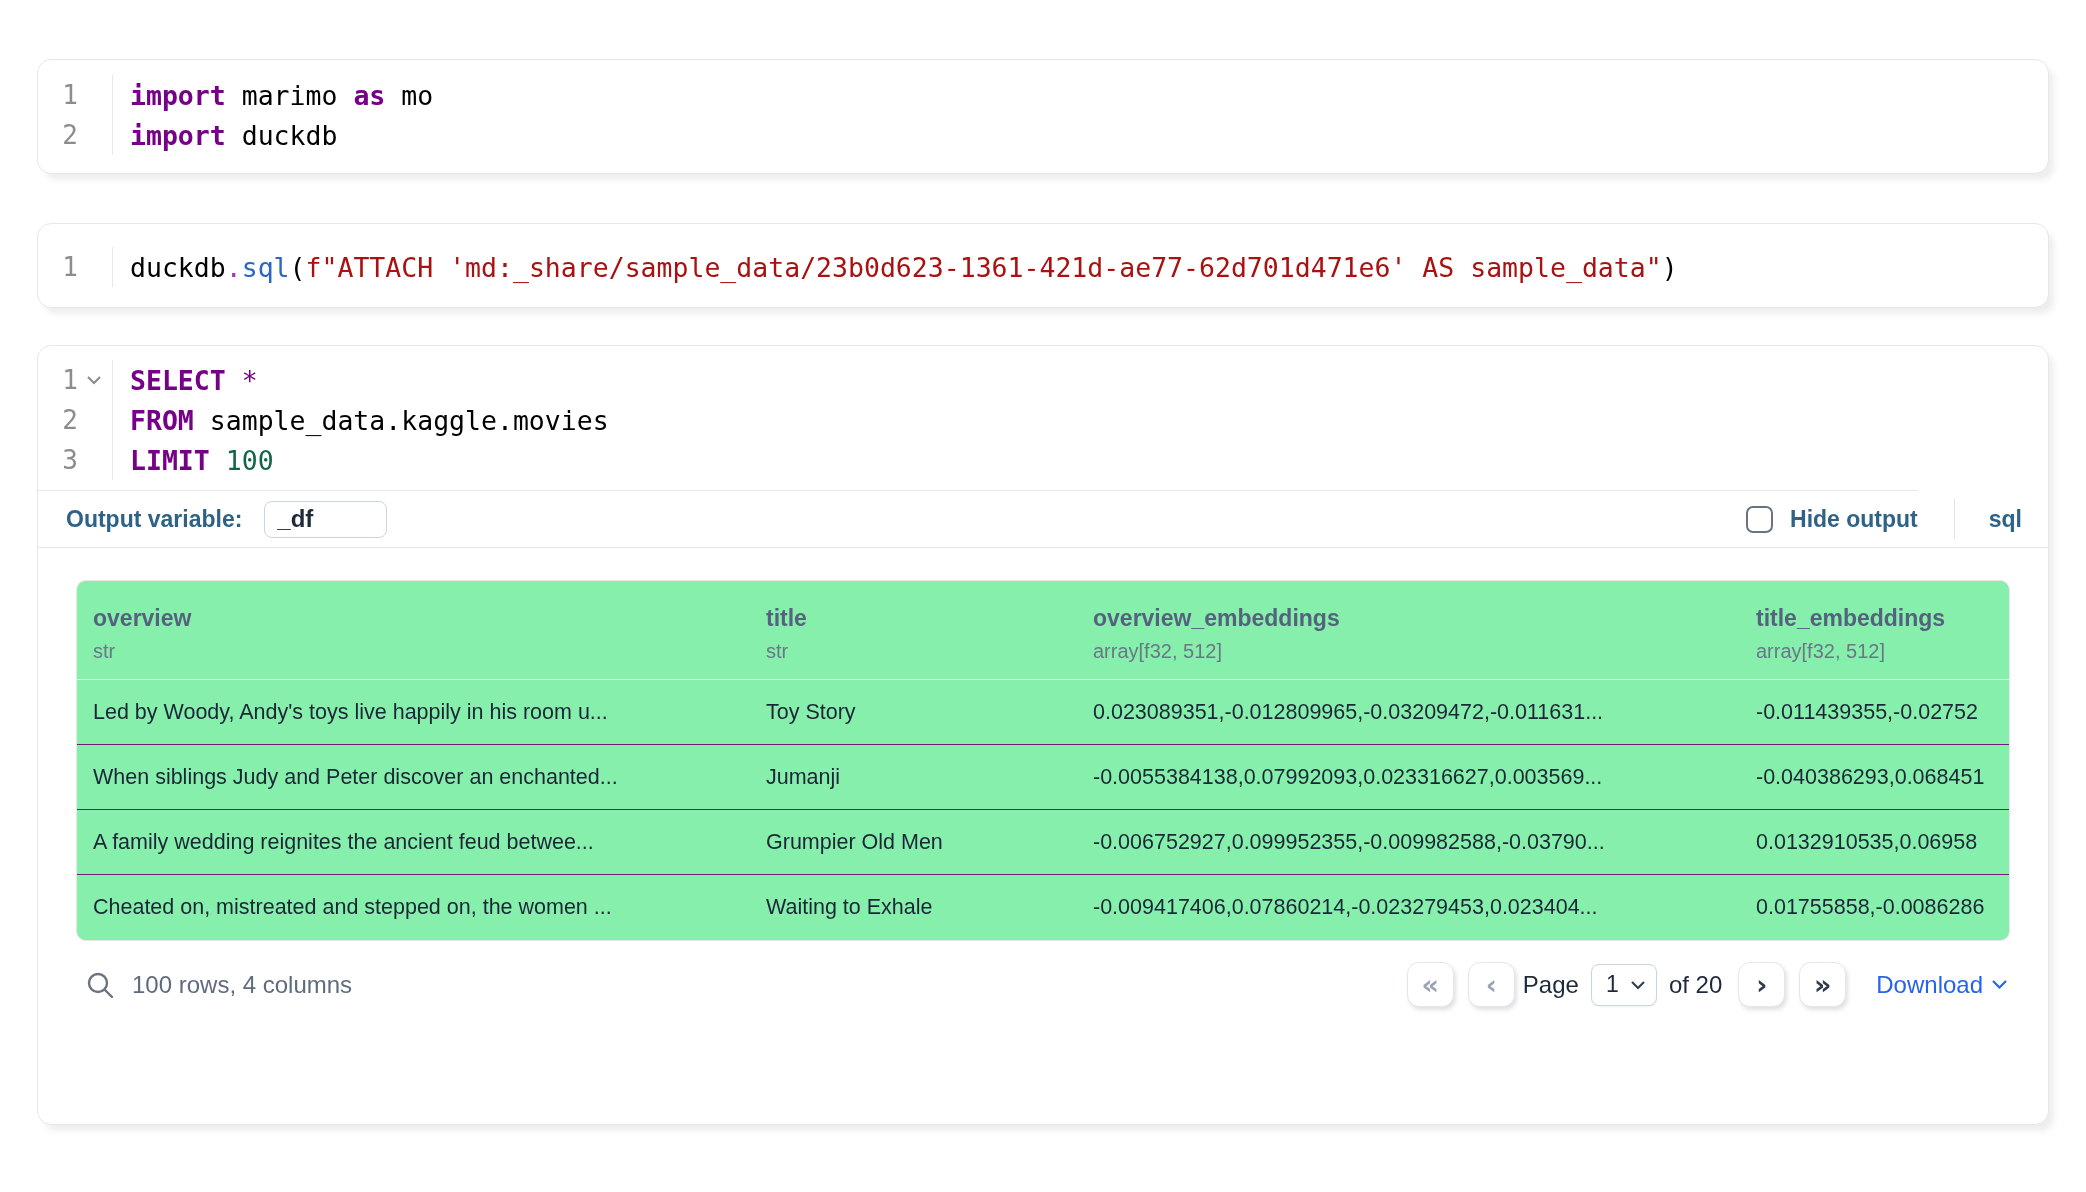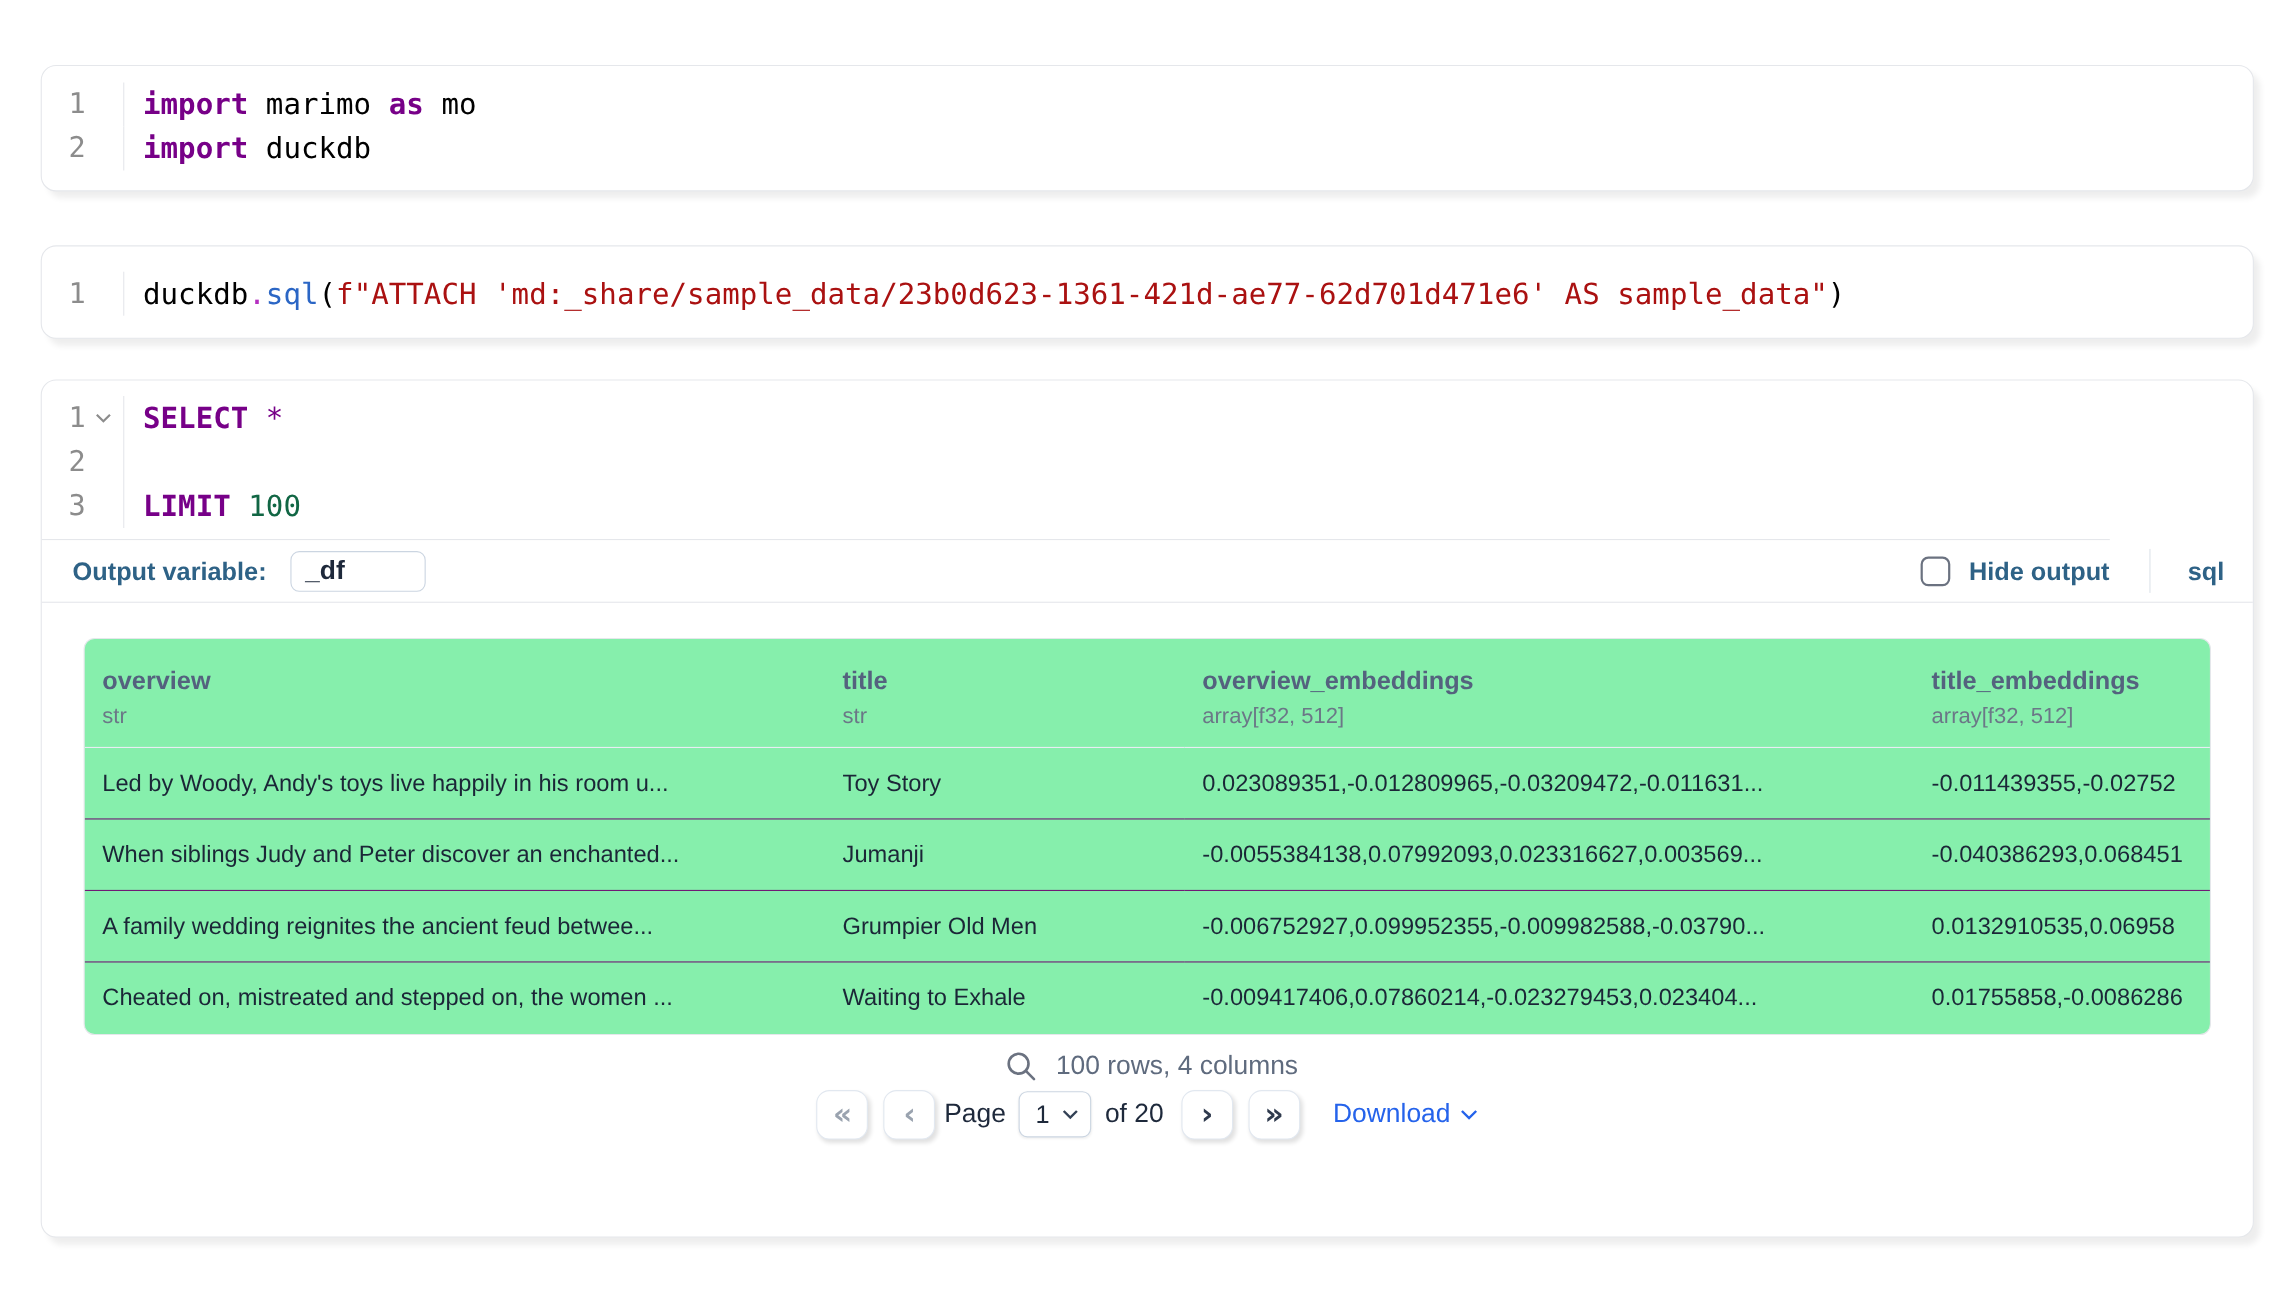--- a/index.html
+++ b/index.html
@@ -77,22 +77,22 @@
     text-align:left; padding-left:16px; padding-right:6px;
     white-space:nowrap; overflow:hidden;
   }
   thead th { padding-top:24px; padding-bottom:16px; vertical-align:top; border-bottom:1px solid #e8edf3; }
   .col-name { font-size:23px; font-weight:bold; color:#54627e; }
   .col-type { font-size:20px; font-weight:normal; color:#6b7787; margin-top:8px; }
   tbody td { height:65px; font-size:21.5px; color:#1b2637; border-bottom:1px solid #701a75; }
   tbody tr:last-child td { border-bottom:none; }
 
   .table-footer {
-    display:flex; align-items:center; 
-    height:92px; padding:6px 2px 10px 2px;flex-direction:column;
+    display:flex; align-items:center; justify-content:space-between;
+    height:92px; padding:6px 2px 10px 2px;
   }
   .tf-left { display:flex; align-items:center; }
   .search-btn { width:44px; height:44px; display:flex; align-items:center; justify-content:center; cursor:pointer; }
   .row-count { font-size:24px; color:#5f6b7e; margin-left:10px; }
 
   .tf-right { display:flex; align-items:center; }
   .pg-btn {
     width:47px; height:45px; background:#fff;
     border:1px solid #e2e8f0; border-radius:12px;
     display:flex; align-items:center; justify-content:center;
@@ -159,20 +159,21 @@
             </svg>
         </span>
       </div>
       <div class="code"><span class="tok-kw">SELECT</span><span class="tok-kw2"> *</span></div>
     </div>
     <div class="code-line">
       <div class="gutter">
         <span class="lnum">2</span>
         <span class="fold"></span>
       </div>
+      <div class="code"><span class="tok-kw">FROM</span><span class="tok-plain"> sample_data.kaggle.movies</span></div>
     </div>
     <div class="code-line">
       <div class="gutter">
         <span class="lnum">3</span>
         <span class="fold"></span>
       </div>
       <div class="code"><span class="tok-kw">LIMIT</span><span class="tok-num"> 100</span></div>
     </div>
   </div>
 

